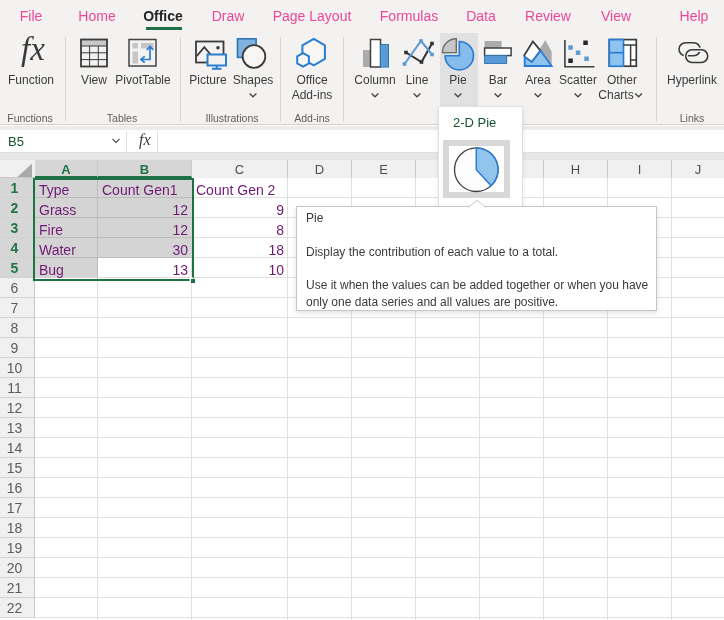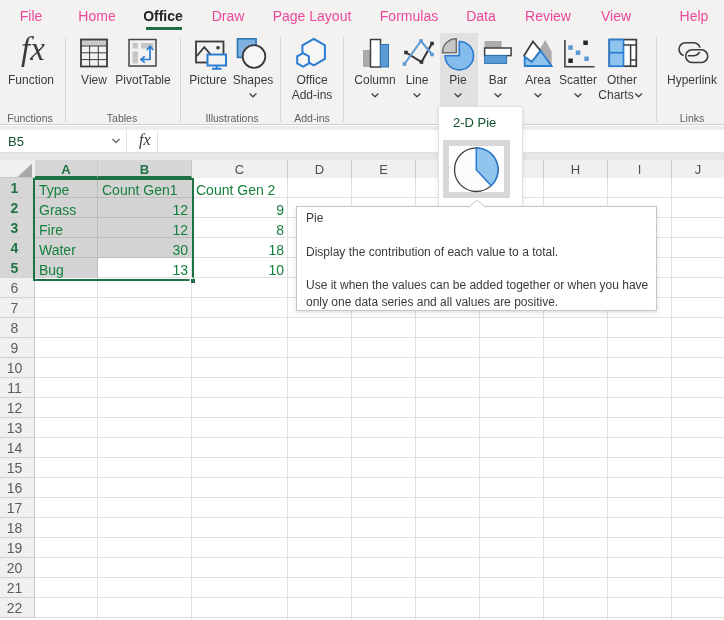--- a/index.html
+++ b/index.html
@@ -21,21 +21,21 @@
 
 #grid { position:absolute; left:0; top:160px; width:724px; height:460px; background:#fff; }
 #colhdr { position:absolute; left:0; top:0; width:724px; height:18px; background:#f0f0f0; border-bottom:1px solid #c8c8c8; }
 .ch { position:absolute; top:0; height:18px; font-size:13px; color:#4f4f4f; text-align:center; line-height:19px; border-right:1px solid #c8c8c8; background:#f0f0f0; }
 .chsel { background:#d6d6d6; color:#217346; border-bottom:2px solid #1e7145; font-weight:bold; }
 .rh { position:absolute; left:0; width:35px; height:20px; font-size:14px; color:#5c5c5c; text-align:center; padding-right:5px; line-height:21px; background:#f0f0f0; border-bottom:1px solid #d2d2d2; border-right:1px solid #c8c8c8; }
 .rhsel { background:#d6d6d6; color:#217346; font-weight:bold; }
 #rows { position:absolute; left:35px; top:18px; width:689px; height:442px;
   background-image:repeating-linear-gradient(to bottom, #fff 0px, #fff 19px, #e0e0e0 19px, #e0e0e0 20px); }
 .vline { position:absolute; top:18px; width:1px; height:442px; background:#e0e0e0; }
-.cell { position:absolute; font-size:14px; color:#15803d; height:20px; line-height:25px; white-space:nowrap; }
+.cell { position:absolute; font-size:14px; color:#701a75; height:20px; line-height:25px; white-space:nowrap; }
 .num { text-align:right; }
 
 #selfill { position:absolute; background:#d4d4d4; }
 #selborder { position:absolute; border:2px solid #1e7145; }
 #handle { position:absolute; width:4.5px; height:4.5px; background:#1e7145; box-shadow:-1.5px -1.5px 0 #fff; }
 
 #dd { position:absolute; left:438px; top:106px; width:85px; height:100px; background:#fff; border:1px solid #e3e1df; border-bottom:none; box-shadow:0 2px 4px rgba(0,0,0,0.10); }
 #ddbox { position:absolute; left:443px; top:140px; width:67px; height:58px; border:6px solid #d8d8d8; background:#fff; }
 #tip { position:absolute; left:296px; top:206px; width:361px; height:105px; background:#fff; border:1px solid #c8c6c4; box-shadow:0 2px 5px rgba(0,0,0,0.12); }
 .tiptxt { position:absolute; left:10px; font-size:12px; color:#3b3b3b; white-space:nowrap; }

